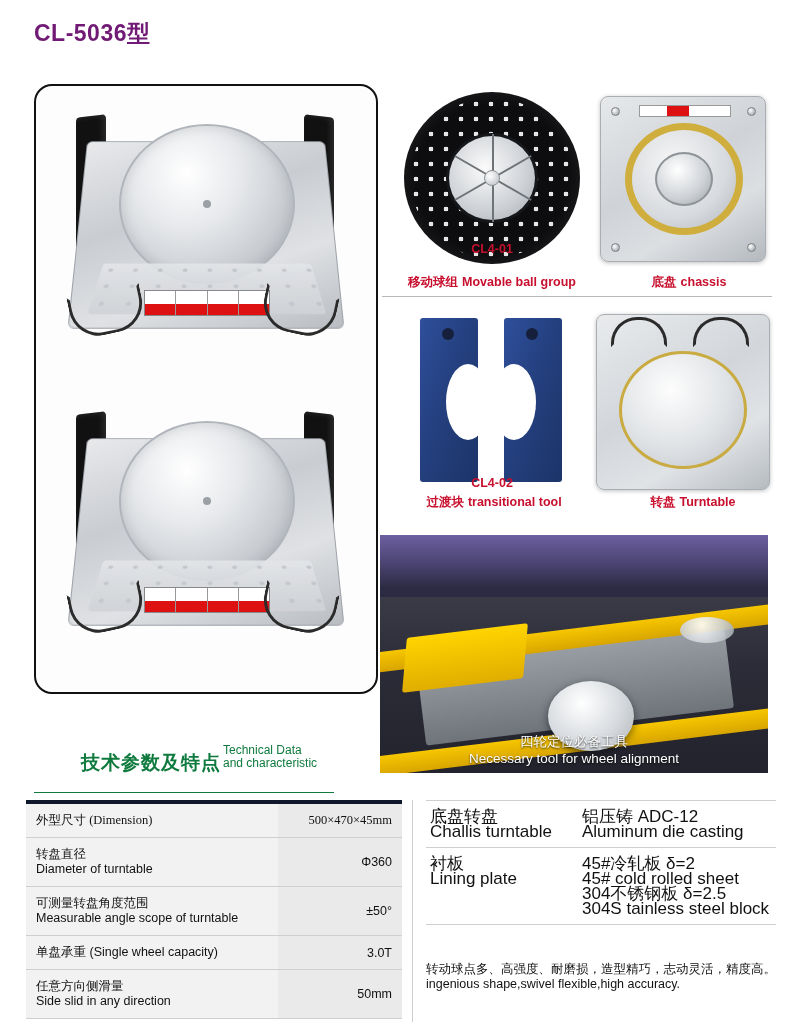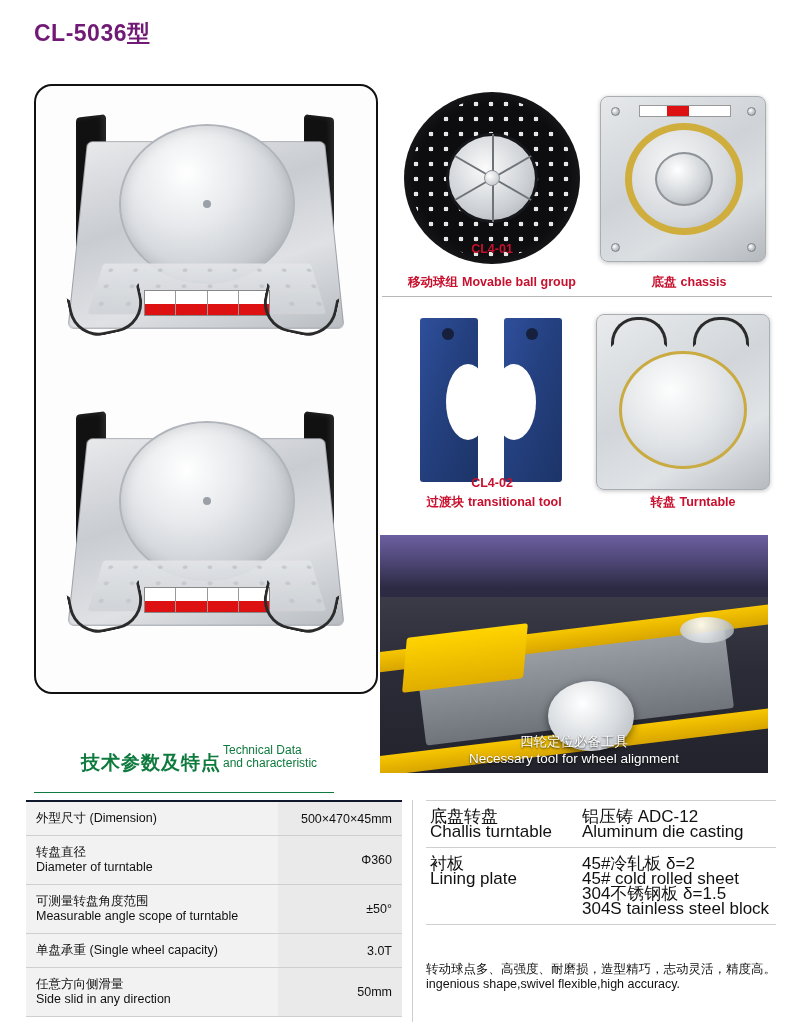--- a/index.html
+++ b/index.html
@@ -393,21 +393,21 @@
     width: 376px;
     border-collapse: collapse;
     font-size: 12.5px;
   }
   .table-left td {
     border-bottom: 1px solid #cfcfcf;
     padding: 9px 10px;
     vertical-align: middle;
     color: #111;
   }
-  .table-left tr:first-child td { border-top: 2px solid #0f172a; }
+  .table-left tr:first-child td { border-top: 4px solid #0f172a; font-family: Liberation Serif, serif; }
   .table-left .lbl {
     width: 252px;
     line-height: 15px;
     background: #f2f2f2;
   }
   .table-left .val {
     text-align: right;
     white-space: nowrap;
     background: #eaeaea;
   }
@@ -616,21 +616,21 @@
       </td>
       <td class="rv">
         <span>铝压铸  ADC-12</span><br><span>Aluminum die casting</span>
       </td>
     </tr>
     <tr>
       <td class="rl">
         <span>衬板</span><br><span>Lining plate</span>
       </td>
       <td class="rv">
-        <span>45#冷轧板      δ=2</span><br><span>45# cold rolled sheet</span><br><span>304不锈钢板  δ=1.5</span><br><span>304S tainless steel block</span>
+        <span>45#冷轧板      δ=2</span><br><span>45# cold rolled sheet</span><br><span>304不锈钢板  δ=2.5</span><br><span>304S tainless steel block</span>
       </td>
     </tr>
   </tbody>
     </table>
 
   <div class="note">
     <div>转动球点多、高强度、耐磨损，造型精巧，志动灵活，精度高。</div>
     <div>ingenious shape,swivel flexible,high accuracy.</div>
   </div>
 

